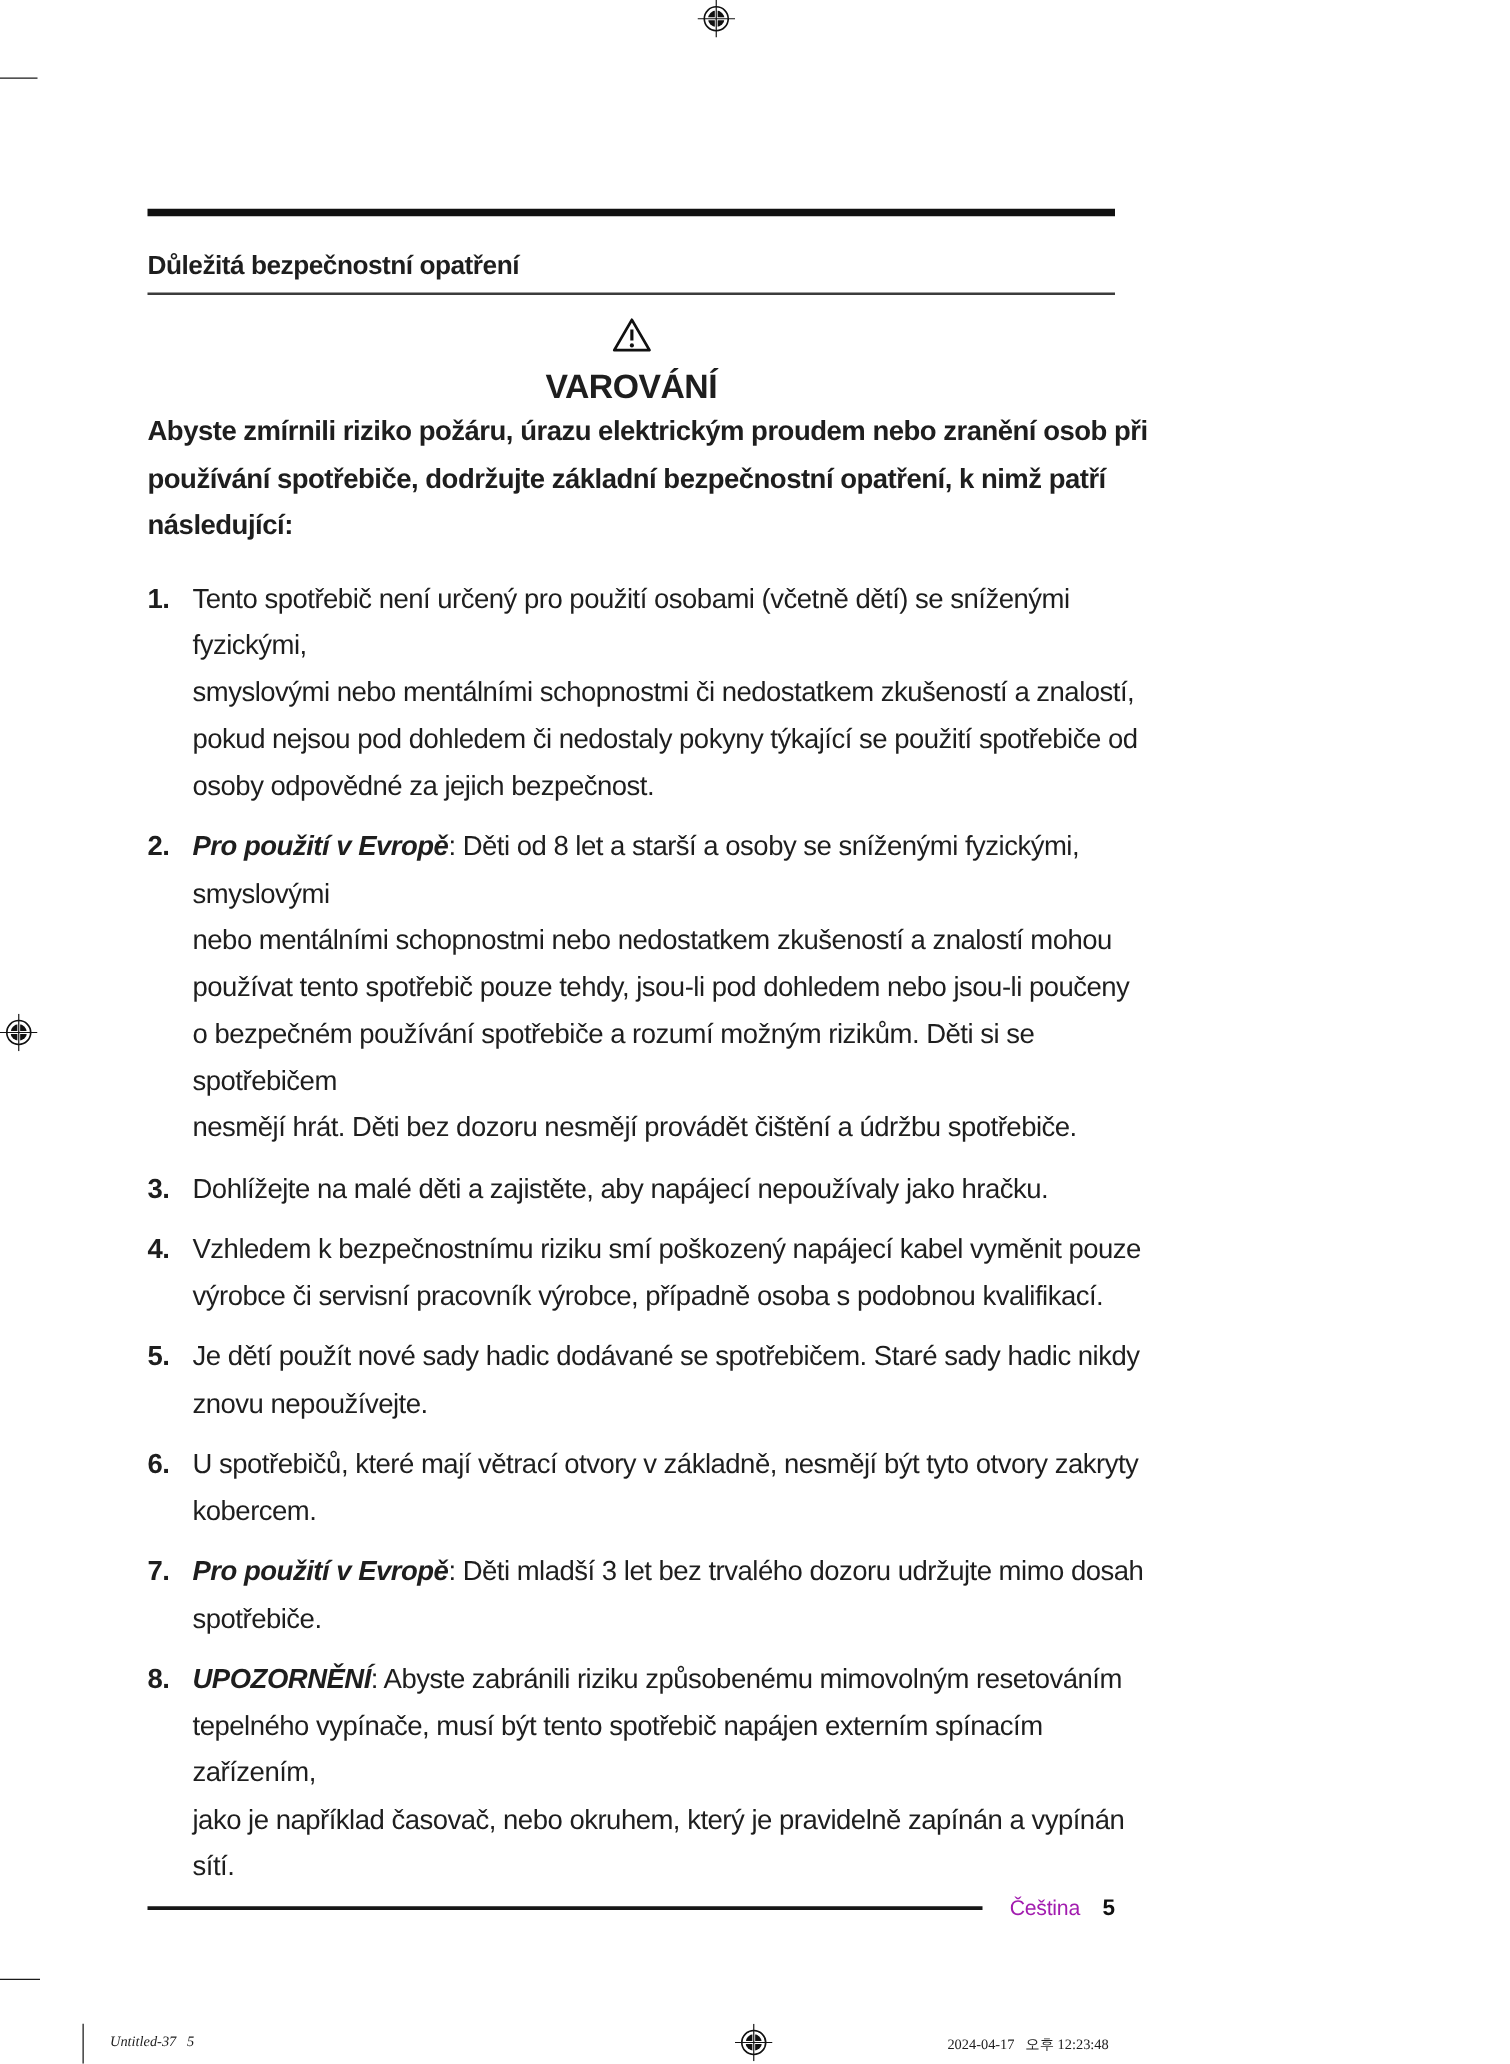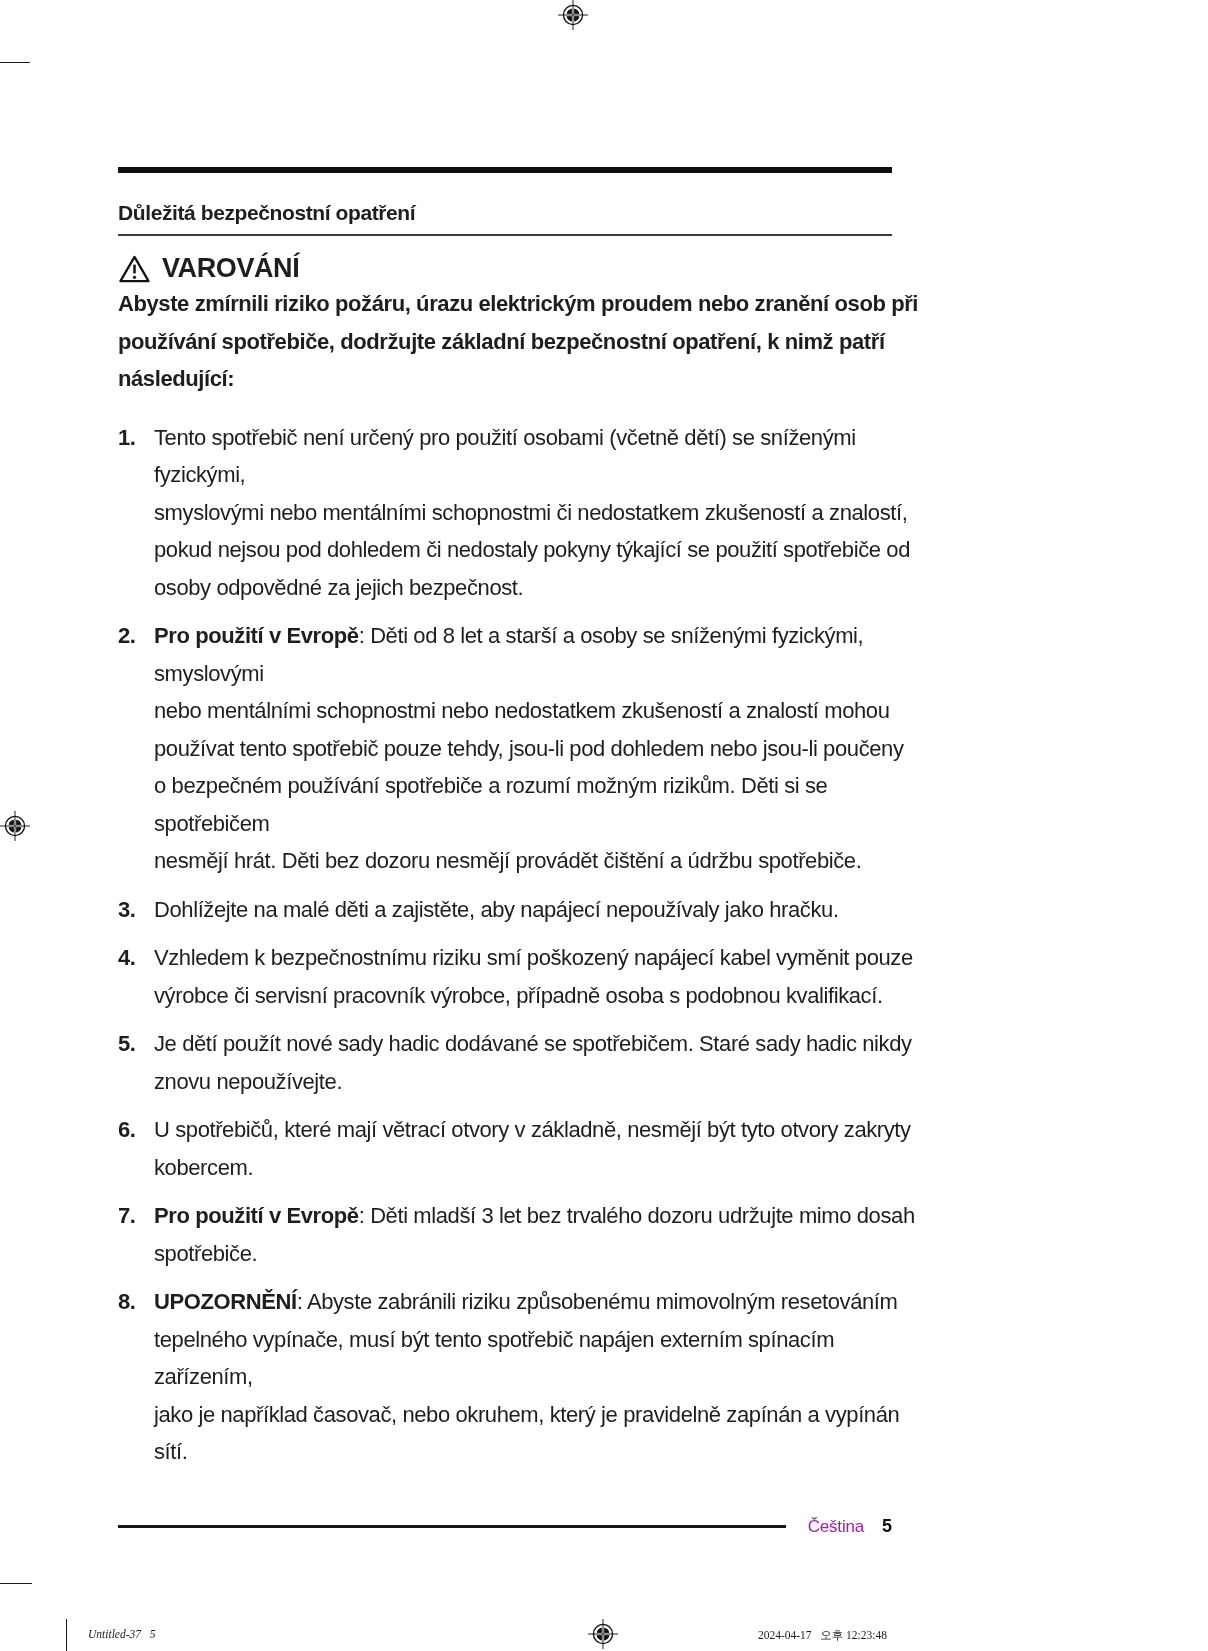--- a/index.html
+++ b/index.html
@@ -33,20 +33,21 @@
     border-bottom: 2px solid #3c3c3c;
   }
   .warning-heading {
     margin-top: 17px;
     display: flex;
     align-items: center;
     gap: 11px;
     font-size: 27px;
     font-weight: bold;
     letter-spacing: -0.4px;
+    flex-direction: column;
   }
   .warning-heading svg { display: block; }
   .intro {
     margin-top: 1px;
     margin-right: -34px;
     font-weight: bold;
     font-size: 22px;
     line-height: 37.5px;
     letter-spacing: -0.4px;
     white-space: pre-line;
@@ -66,21 +67,21 @@
   ol.items .num {
     width: 36px;
     flex-shrink: 0;
     font-weight: bold;
   }
   ol.items .itext {
     flex: 1;
     margin-right: -34px;
     white-space: pre-line;
   }
-  .lead { font-weight: bold; }
+  .lead { font-weight: bold; font-style: italic; }
 
   
   .footer {
     position: absolute;
     left: 118px; right: 120px; top: 1516px;
     display: flex;
     align-items: center;
   }
   .footer-line {
     flex: 1;

